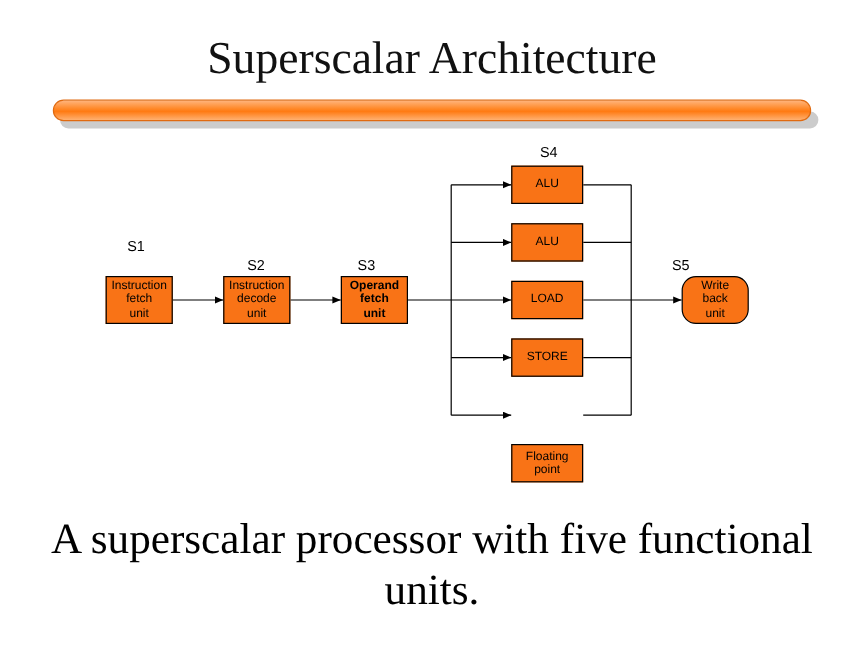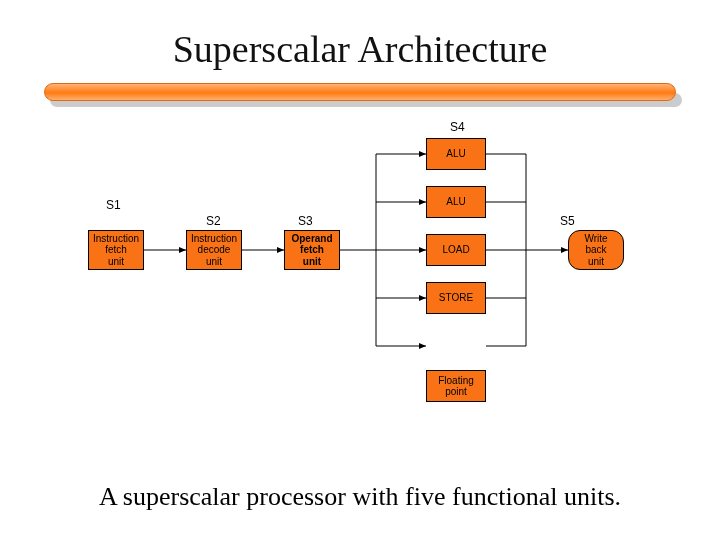--- a/index.html
+++ b/index.html
@@ -35,21 +35,21 @@
     width: 100%; height: 18px;
     background: linear-gradient(#ffb37a, #ff8a2b 40%, #ff7a12 55%, #ffb070);
     border: 1px solid #e06a10;
     border-radius: 12px;
   }
   .caption {
     position: absolute;
     left: 0; right: 0;
     bottom: 28px;
     text-align: center;
-    font-size: 26px;
+    font-size: 36px;
     color: #000;
   }
   .diagram {
     position: absolute;
     left: 88px;
     top: 130px;
     width: 560px;
     height: 300px;
     font-family: Arial, Helvetica, sans-serif;
     font-size: 10px;

